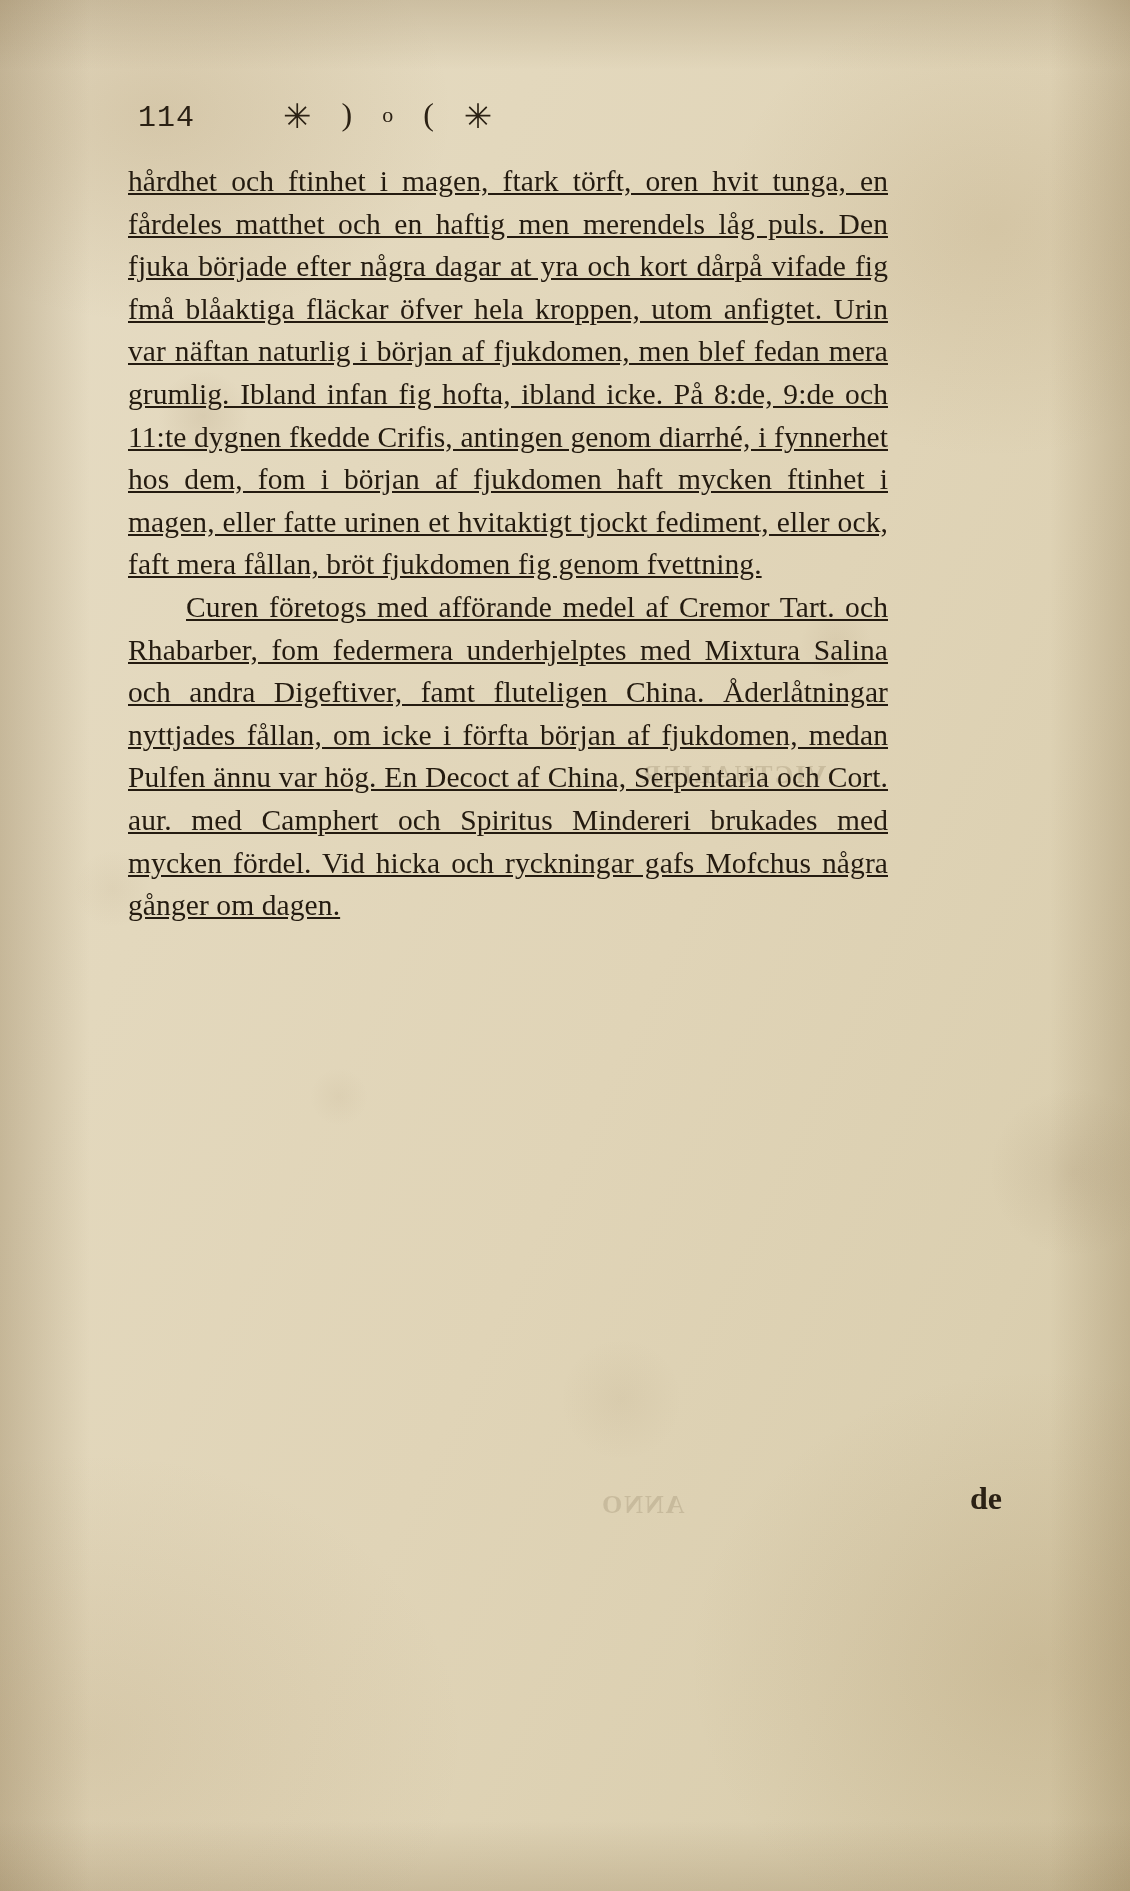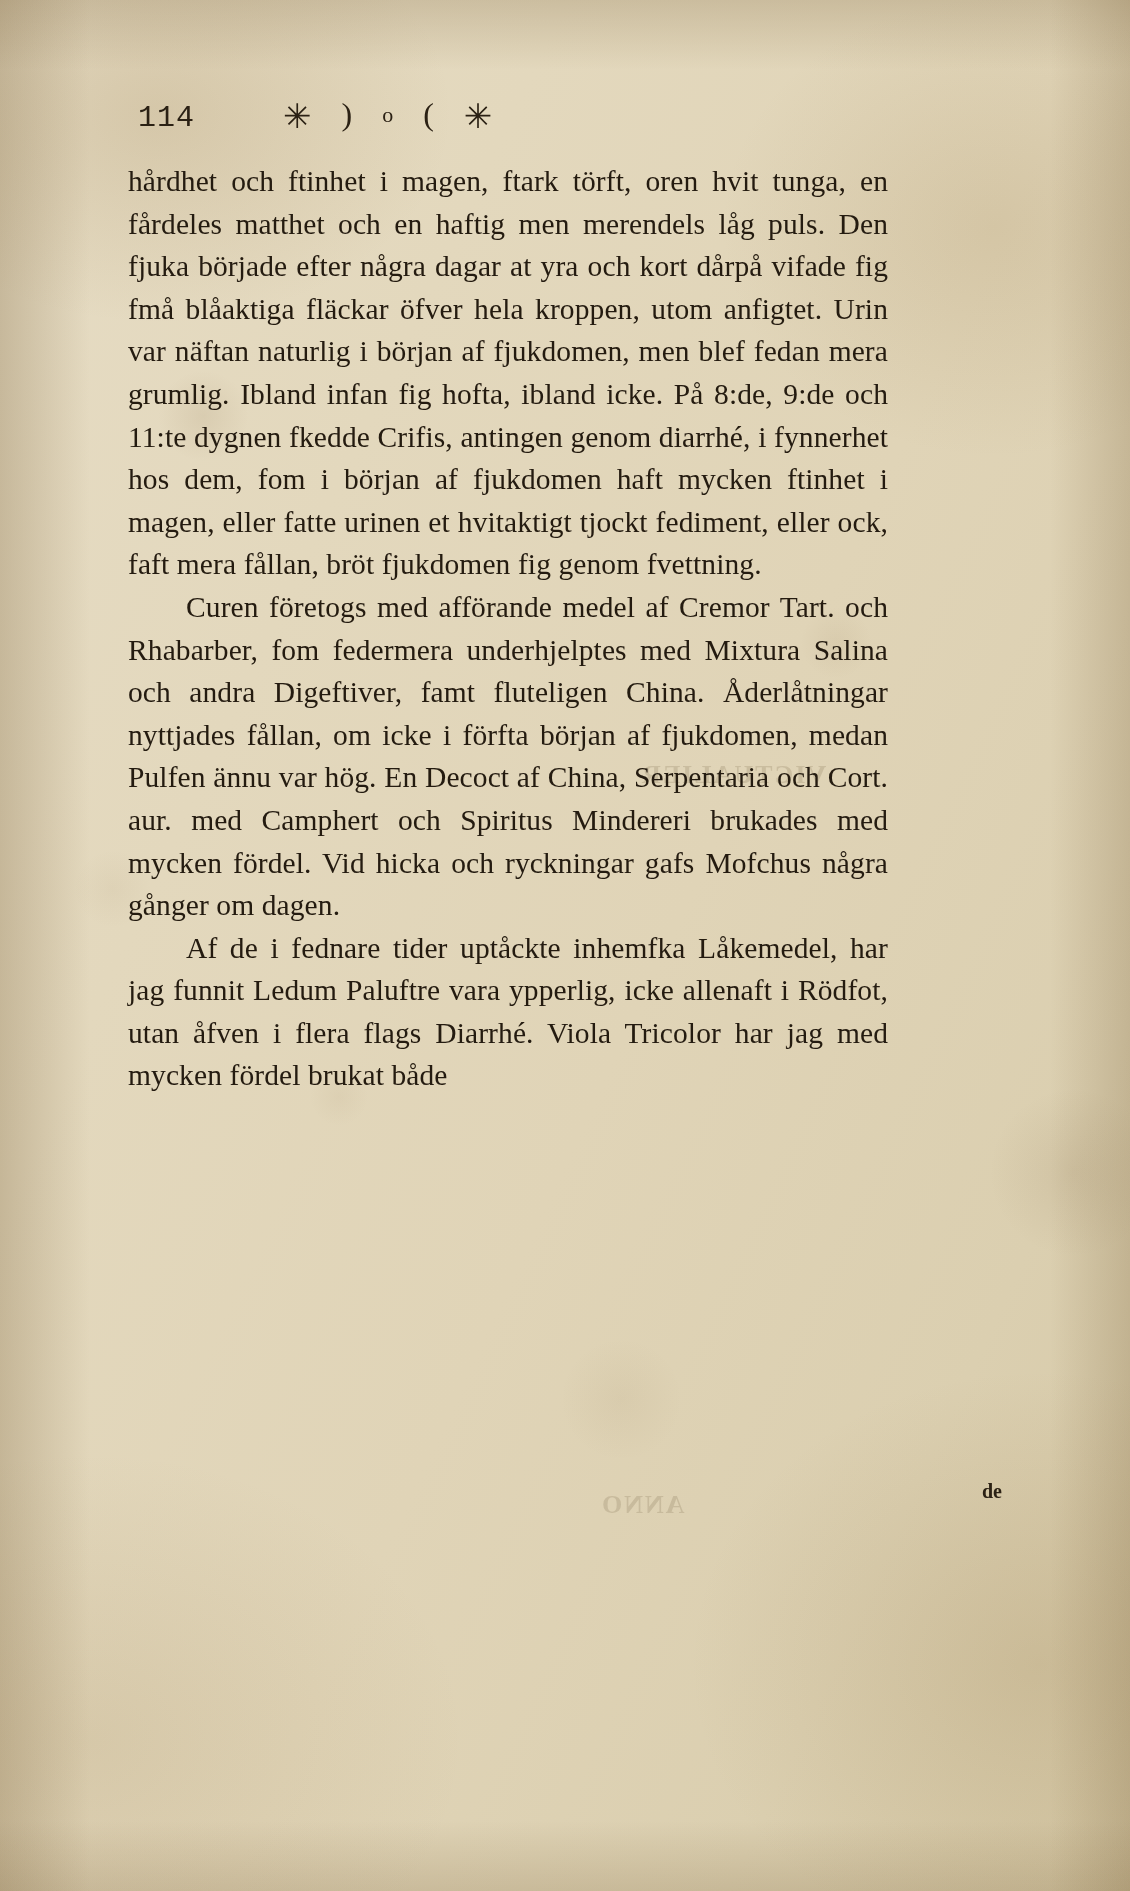--- a/index.html
+++ b/index.html
@@ -100,31 +100,32 @@
     width: 760px;
     color: #241b10;
     font-size: 29.5px;
     line-height: 42.6px;
     text-align: justify;
     text-justify: inter-word;
     letter-spacing: 0.1px;
   }
   .body-text p {
     margin: 0;
+    text-decoration: underline;
   }
   .para-indent {
     text-indent: 58px;
   }
 
   
   .catchword {
     position: absolute;
     right: 128px;
     top: 1480px;
-    font-size: 20px;
+    font-size: 32px;
     color: #2b2114;
     font-weight: bold;
   }
 
   
   .ghost {
     position: absolute;
     z-index: 2;
     color: rgba(90,70,40,0.16);
     font-size: 26px;
@@ -153,19 +154,18 @@
         <span class="paren">)</span>
         <span class="zero">o</span>
         <span class="paren">(</span>
         <span class="ast">✳</span>
       </span>
     </div>
 
     <div class="body-text">
       <p>hårdhet och ftinhet i magen, ftark törft, oren hvit tunga, en fårdeles matthet och en haftig men merendels låg puls. Den fjuka började efter några dagar at yra och kort dårpå vifade fig fmå blåaktiga fläckar öfver hela kroppen, utom anfigtet. Urin var näftan naturlig i början af fjukdomen, men blef fedan mera grumlig. Ibland infan fig hofta, ibland icke. På 8:de, 9:de och 11:te dygnen fkedde Crifis, antingen genom diarrhé, i fynnerhet hos dem, fom i början af fjukdomen haft mycken ftinhet i magen, eller fatte urinen et hvitaktigt tjockt fediment, eller ock, faft mera fållan, bröt fjukdomen fig genom fvettning.</p>
       <p class="para-indent">Curen företogs med afförande medel af Cremor Tart. och Rhabarber, fom federmera underhjelptes med Mixtura Salina och andra Digeftiver, famt fluteligen China. Åderlåtningar nyttjades fållan, om icke i förfta början af fjukdomen, medan Pulfen ännu var hög. En Decoct af China, Serpentaria och Cort. aur. med Camphert och Spiritus Mindereri brukades med mycken fördel. Vid hicka och ryckningar gafs Mofchus några gånger om dagen.</p>
-      <p class="para-indent">Af de i fednare tider uptåckte inhemfka Låkemedel, har jag funnit Ledum Paluftre vara ypperlig, icke allenaft i Rödfot, utan åfven i flera flags Diarrhé. Viola Tricolor har jag med mycken fördel brukat både</p>
     </div>
 
     <div class="catchword">de</div>
 
   </div>
 </div>
 
 </body></html>

